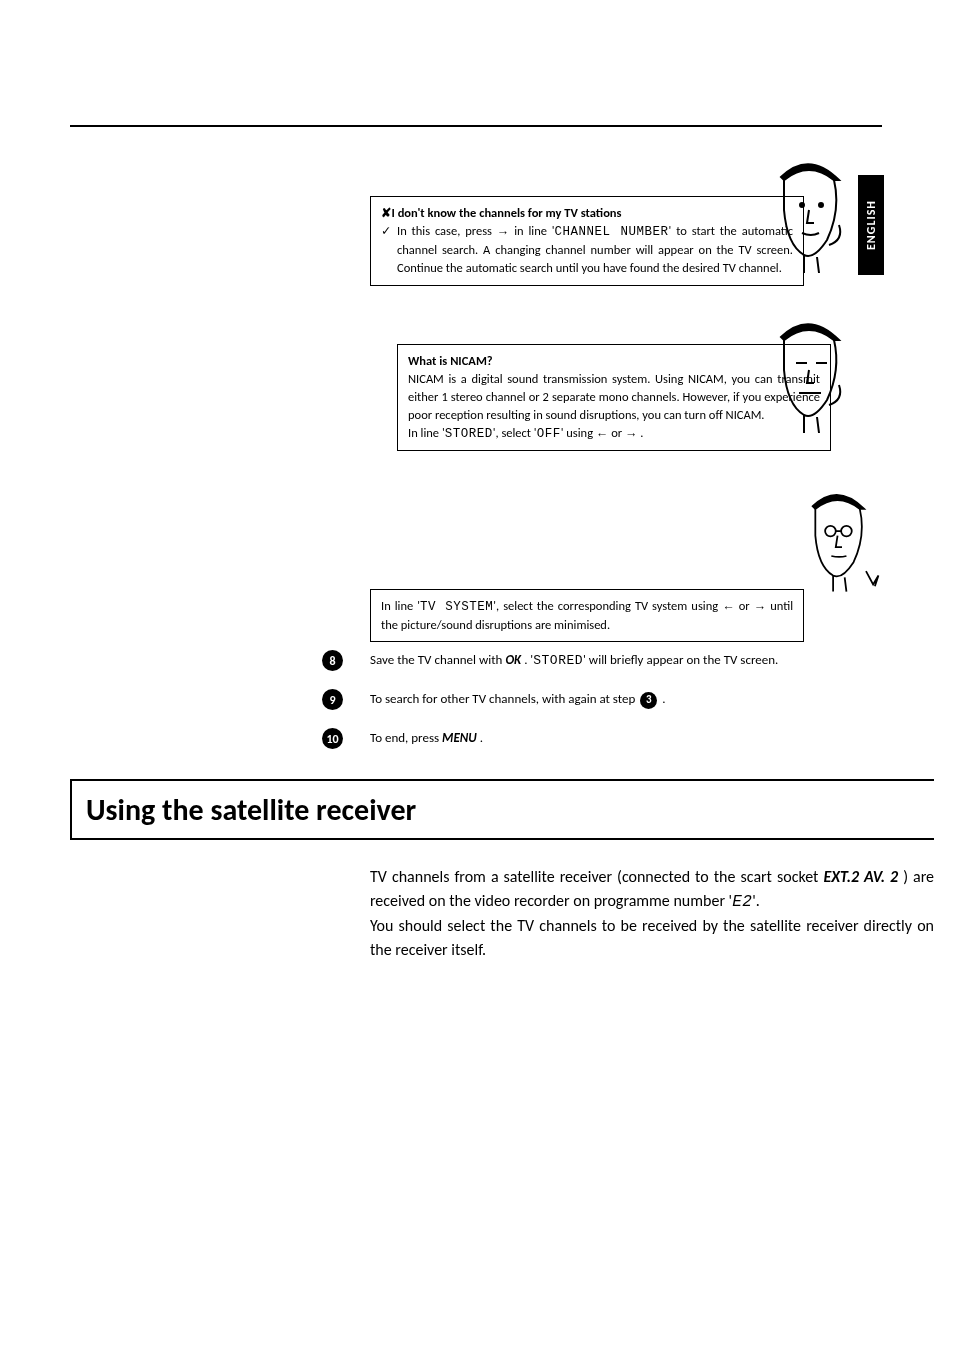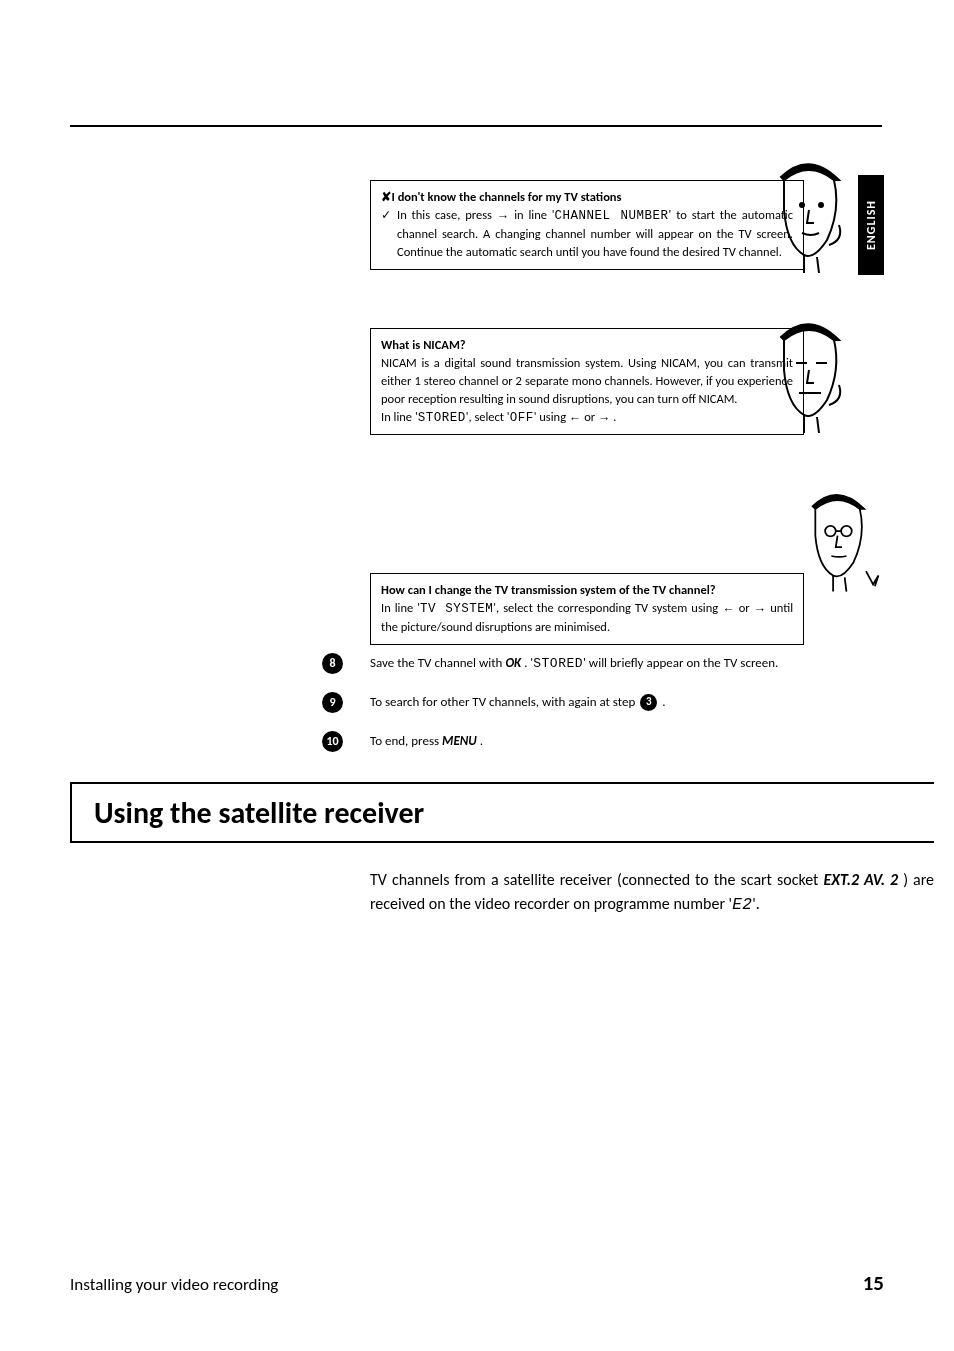--- a/index.html
+++ b/index.html
@@ -60,26 +60,27 @@
     font-weight: bold;
   }
   .info-box .body-hanging {
     text-align: justify;
     padding-left: 16px;
   }
   .info-box .body-flow {
     text-align: justify;
   }
   .box1 {
-    margin-top: 50px;
+    margin-top: 66px;
     width: 412px;
   }
   .box2 {
     margin-top: 10px;
     width: 412px;
+    margin-left: 27px;
   }
   .box3 {
     width: 412px;
     margin-bottom: 8px;
   }
   .box3-spacer { height: 80px; }
   .face {
     position: absolute;
     width: 80px;
     height: 120px;
@@ -125,21 +126,21 @@
     margin: 0 2px;
   }
   .step-text {
     text-align: justify;
     flex: 1;
     width: 422px;
   }
   .section-heading-box {
     border: 2px solid #000;
     border-right: none;
-    padding: 10px 22px;
+    padding: 10px 14px;
     margin-top: 30px;
     margin-left: -300px;
     width: 864px;
     box-sizing: border-box;
   }
   .section-heading-box h2 {
     margin: 0;
     font-size: 30px;
     font-weight: bold;
   }
@@ -232,21 +233,20 @@
 
     <div class="info-box box2">
       <div class="heading">What is NICAM?</div>
       <div class="body-flow">NICAM is a digital sound transmission system. Using NICAM, you can transmit either 1 stereo channel or 2 separate mono channels. However, if you experience poor reception resulting in sound disruptions, you can turn off NICAM.</div>
       <div class="body-flow">In line '<span class="k">STORED</span>', select '<span class="k">OFF</span>' using <span class="arrow">←</span> or <span class="arrow">→</span> .</div>
     </div>
 
     <div class="box3-spacer"></div>
 
     <div class="info-box box3">
-      <div class="heading">How can I change the TV transmission system of the TV channel?</div>
       <div class="body-flow">In line '<span class="k">TV SYSTEM</span>', select the corresponding TV system using <span class="arrow">←</span> or <span class="arrow">→</span> until the picture/sound disruptions are minimised.</div>
     </div>
 
     <div class="step-row">
       <span class="step-num">8</span>
       <span class="step-text"><span>Save the TV channel with </span><b class="key">OK</b><span> . '</span><span class="k">STORED</span><span>' will briefly appear on the TV screen.</span></span>
     </div>
 
     <div class="step-row">
       <span class="step-num">9</span>
@@ -257,21 +257,18 @@
       <span class="step-num">10</span>
       <span class="step-text"><span>To end, press </span><b class="key">MENU</b><span> .</span></span>
     </div>
 
     <div class="section-heading-box">
       <h2>Using the satellite receiver</h2>
     </div>
 
     <div class="section-body">
       <div><span>TV channels from a satellite receiver (connected to the scart socket </span><b class="key">EXT.2 AV. 2</b><span> ) are received on the video recorder on programme number '</span><span class="k2">E2</span><span>'.</span></div>
-    </div>
-
-  </div>
-
-  <div class="footer">
-    <span>Installing your video recording</span>
-    <span class="pg">15</span>
-  </div>
+      <div>You should select the TV channels to be received by the satellite receiver directly on the receiver itself.</div>
+    </div>
+
+  </div>
+
 </div>
 
 </body></html>

